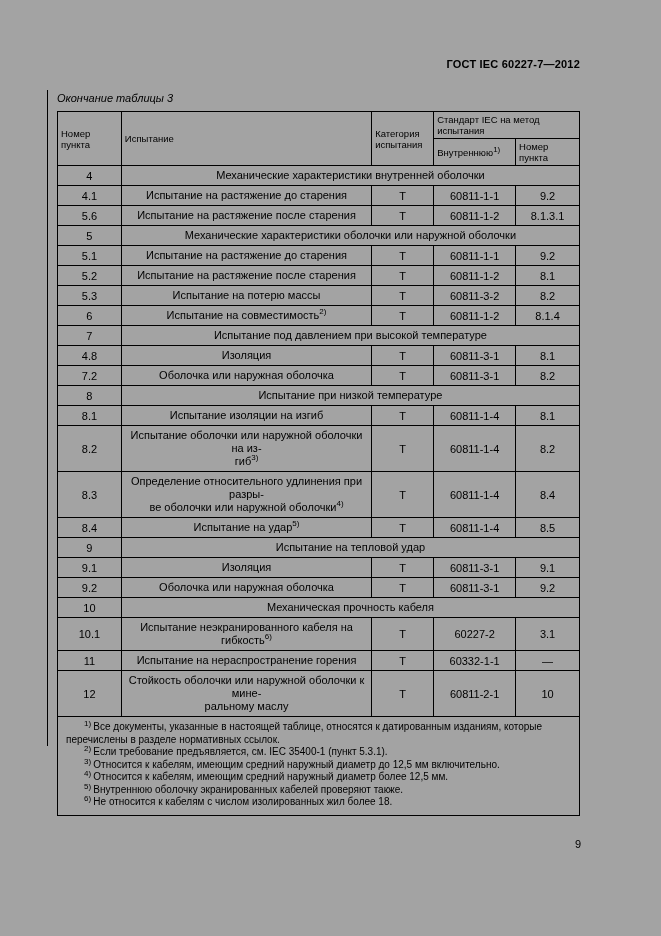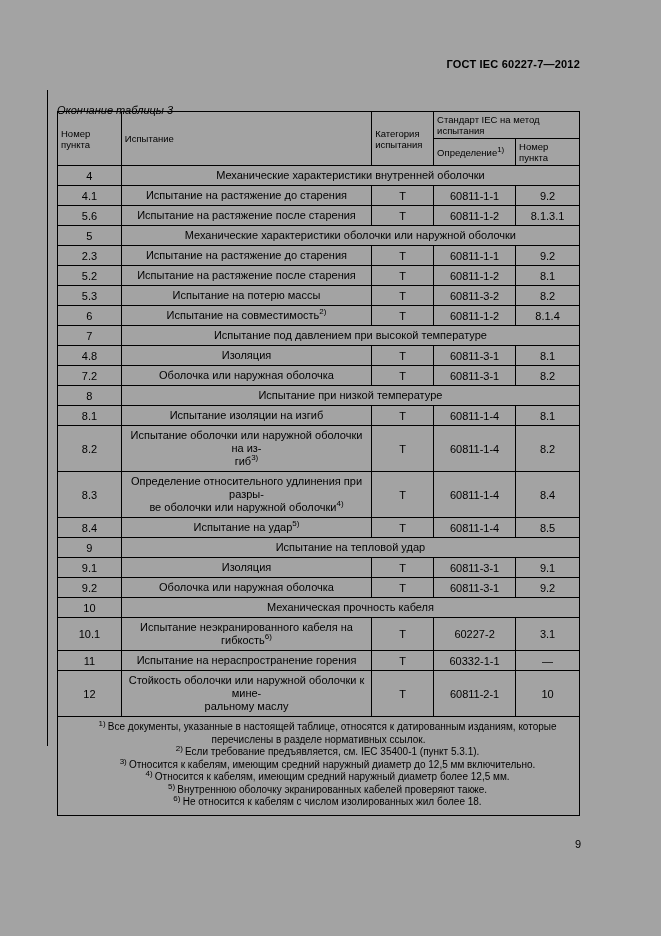--- a/index.html
+++ b/index.html
@@ -15,21 +15,21 @@
   .doc-header {
     position:absolute; top:58px; right:81px;
     font-size:11px; font-weight:bold;
     letter-spacing:0.2px;
   }
   .change-bar {
     position:absolute; left:47px; top:90px;
     width:1px; height:656px; background:#000;
   }
   .table-caption {
-    position:absolute; left:57px; top:104px;
+    position:absolute; left:57px; top:92px;
     font-size:11px; font-style:italic;
   }
   table.main {
     position:absolute; left:57px; top:111px;
     width:523px;
     border-collapse:collapse;
     font-size:11px;
   }
   table.main th, table.main td {
     border:1px solid #000;
@@ -47,21 +47,20 @@
   td.c-test { text-align:center; }
   td.c-center { text-align:center; }
   tr.section td { height:20px; }
   .test-text { white-space:pre-line; line-height:13px; }
   sup { font-size:8px; line-height:0; }
   .footnotes-cell { padding:4px 8px 6px 8px !important; }
   .footnote {
     font-size:10px;
     line-height:12.5px;
     text-indent:18px;
-    text-align:center;
   }
   .page-number {
     position:absolute; top:838px; right:80px;
     font-size:11px;
   }
 </style>
 </head>
 <body>
 
 <div class="page">
@@ -81,21 +80,21 @@
       <col style="width:64px">
     </colgroup>
     <thead>
       <tr>
         <th rowspan="2">Номер пункта</th>
         <th rowspan="2">Испытание</th>
         <th rowspan="2">Категория испытания</th>
         <th colspan="2">Стандарт IEC на метод испытания</th>
       </tr>
       <tr>
-        <th><span>Определение</span><sup>1)</sup></th>
+        <th><span>Внутреннюю</span><sup>1)</sup></th>
         <th>Номер пункта</th>
       </tr>
     </thead>
     <tbody id="table-body">
         <tr class="section">
           <td class="c-num">4</td>
           <td class="c-test" colspan="4"><span class="test-text">Механические характеристики внутренней оболочки</span></td>
         </tr>
         <tr>
           <td class="c-num">4.1</td>
@@ -109,21 +108,21 @@
           <td class="c-test"><span class="test-text">Испытание на растяжение после старения</span></td>
           <td class="c-center">Т</td>
           <td class="c-center">60811-1-2</td>
           <td class="c-center">8.1.3.1</td>
         </tr>
         <tr class="section">
           <td class="c-num">5</td>
           <td class="c-test" colspan="4"><span class="test-text">Механические характеристики оболочки или наружной оболочки</span></td>
         </tr>
         <tr>
-          <td class="c-num">2.3</td>
+          <td class="c-num">5.1</td>
           <td class="c-test"><span class="test-text">Испытание на растяжение до старения</span></td>
           <td class="c-center">Т</td>
           <td class="c-center">60811-1-1</td>
           <td class="c-center">9.2</td>
         </tr>
         <tr>
           <td class="c-num">5.2</td>
           <td class="c-test"><span class="test-text">Испытание на растяжение после старения</span></td>
           <td class="c-center">Т</td>
           <td class="c-center">60811-1-2</td>

